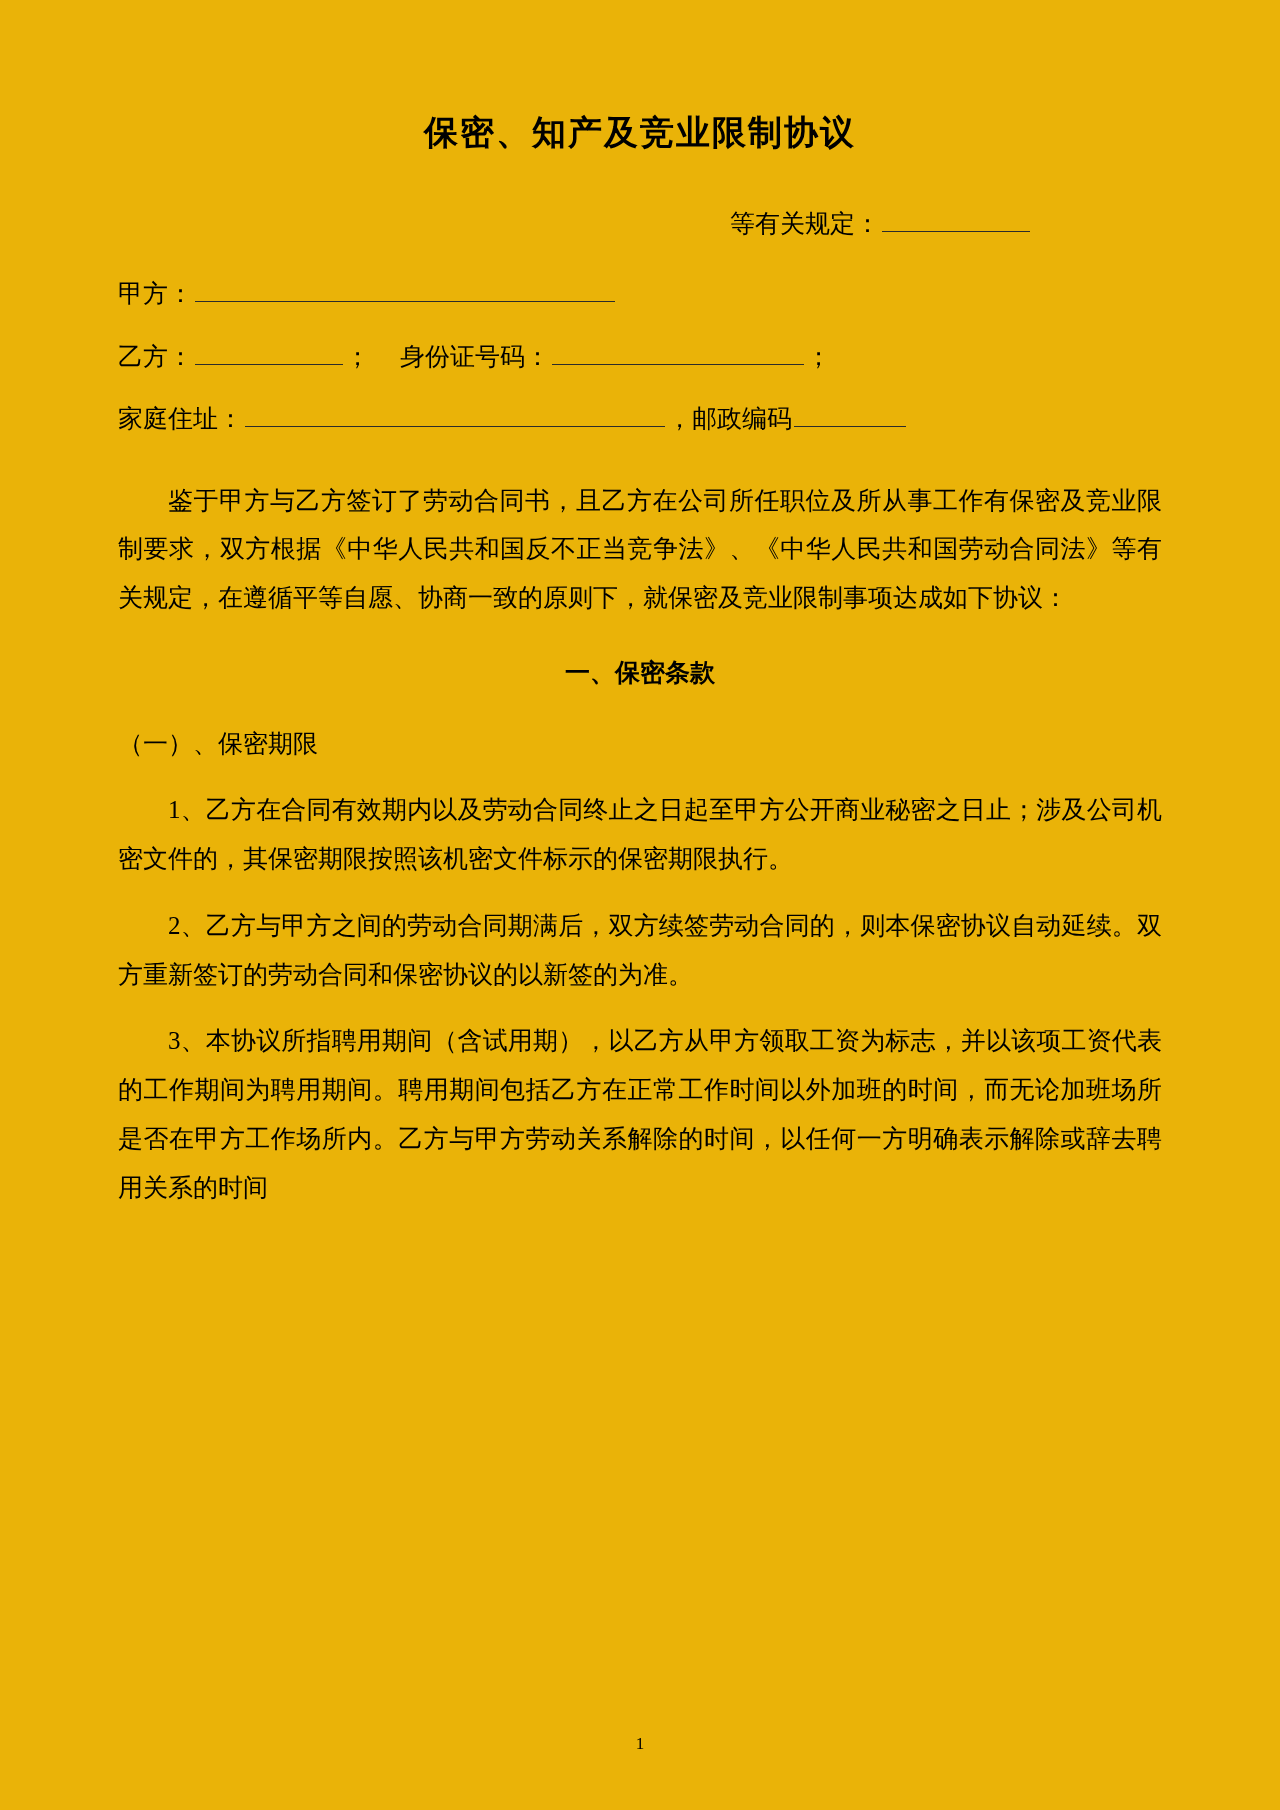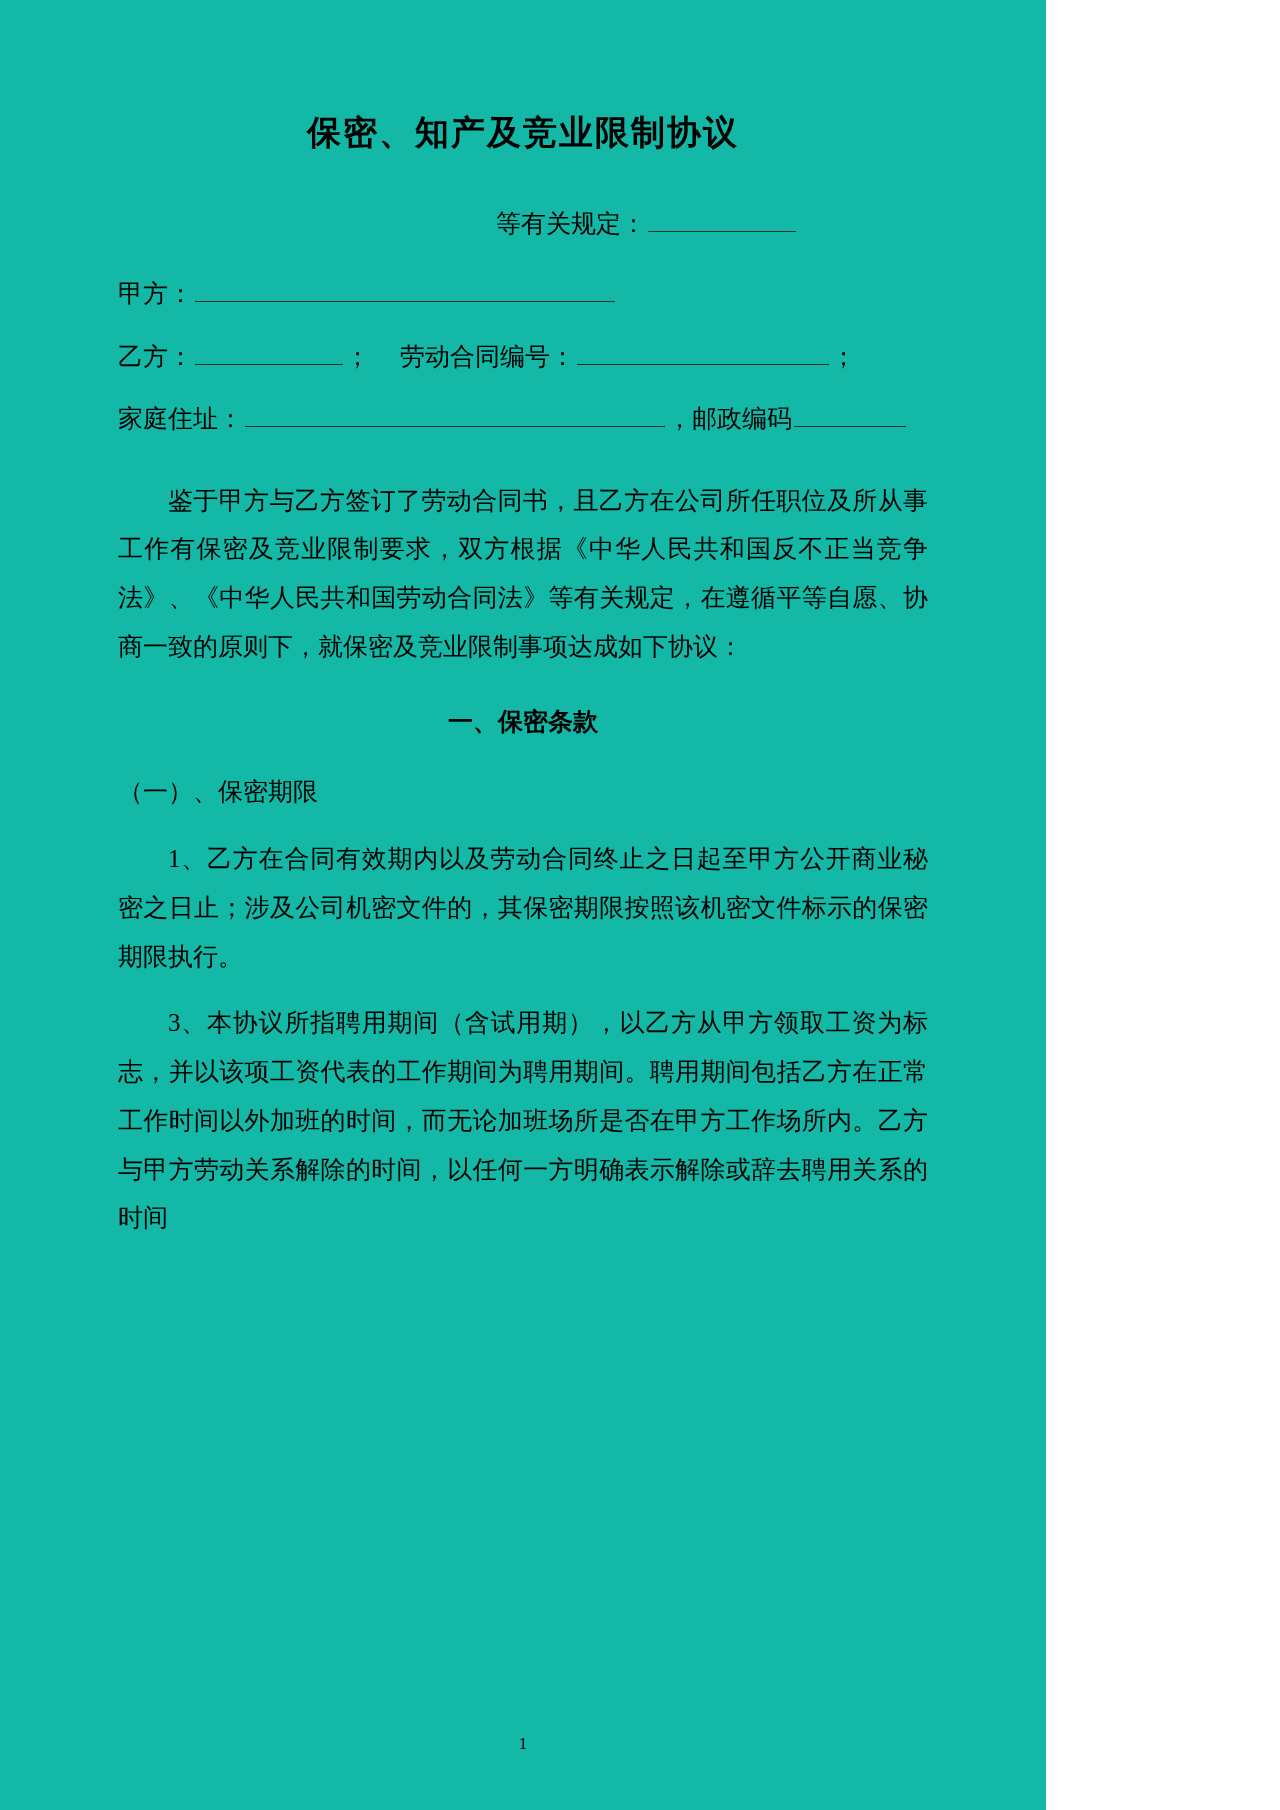--- a/index.html
+++ b/index.html
@@ -11,23 +11,23 @@
   body {
     width: 1280px;
     height: 1810px;
     font-family: "Liberation Serif", "DejaVu Serif", serif;
     color: #000000;
     position: relative;
     overflow: hidden;
   }
   .page {
     position: relative;
-    width: 1046px;
+    width: 1280px;
     height: 1810px;
-    background: #14b8a6;
+    background: #eab308;
     box-sizing: border-box;
     padding: 0 118px;
   }
   
   .doc-title {
     text-align: center;
     font-family: "Liberation Sans", "DejaVu Sans", sans-serif;
     font-weight: bold;
     font-size: 34px;
     letter-spacing: 2px;
@@ -112,34 +112,35 @@
 
   <div class="contract-no-row">
     <span>等有关规定：</span><span class="blank w-contract"></span>
   </div>
 
   <div class="field-row first">
     <span>甲方：</span><span class="blank w-partya"></span>
   </div>
 
   <div class="field-row">
-    <span>乙方：</span><span class="blank w-partyb"></span><span>；</span>&nbsp;&nbsp;<span>劳动合同编号：</span><span class="blank w-idcard"></span><span>；</span>
+    <span>乙方：</span><span class="blank w-partyb"></span><span>；</span>&nbsp;&nbsp;<span>身份证号码：</span><span class="blank w-idcard"></span><span>；</span>
   </div>
 
   <div class="field-row">
     <span>家庭住址：</span><span class="blank w-address"></span><span>，</span><span>邮政编码</span><span class="blank w-zip"></span>
   </div>
 
 
   <p class="para preamble">鉴于甲方与乙方签订了劳动合同书，且乙方在公司所任职位及所从事工作有保密及竞业限制要求，双方根据《中华人民共和国反不正当竞争法》、《中华人民共和国劳动合同法》等有关规定，在遵循平等自愿、协商一致的原则下，就保密及竞业限制事项达成如下协议：</p>
 
   <p class="heading-1">一、保密条款</p>
 
   <p class="heading-2">（一）、保密期限</p>
 
   <p class="para clause">1、乙方在合同有效期内以及劳动合同终止之日起至甲方公开商业秘密之日止；涉及公司机密文件的，其保密期限按照该机密文件标示的保密期限执行。</p>
 
+  <p class="para clause">2、乙方与甲方之间的劳动合同期满后，双方续签劳动合同的，则本保密协议自动延续。双方重新签订的劳动合同和保密协议的以新签的为准。</p>
 
   <p class="para clause">3、本协议所指聘用期间（含试用期），以乙方从甲方领取工资为标志，并以该项工资代表的工作期间为聘用期间。聘用期间包括乙方在正常工作时间以外加班的时间，而无论加班场所是否在甲方工作场所内。乙方与甲方劳动关系解除的时间，以任何一方明确表示解除或辞去聘用关系的时间</p>
 
   <div class="page-number">1</div>
 
 </div>
 
 </body></html>

